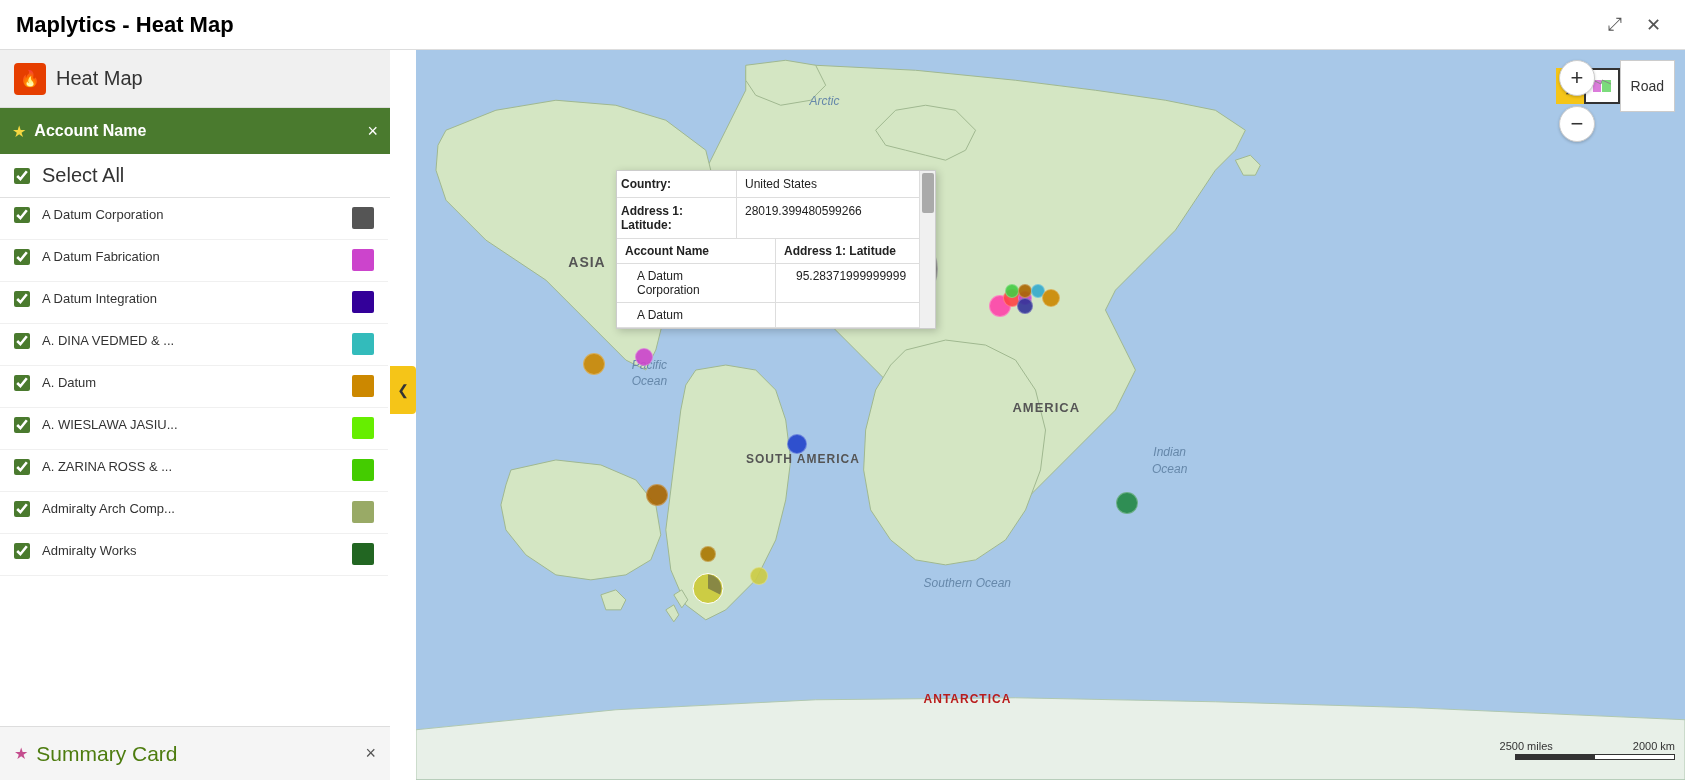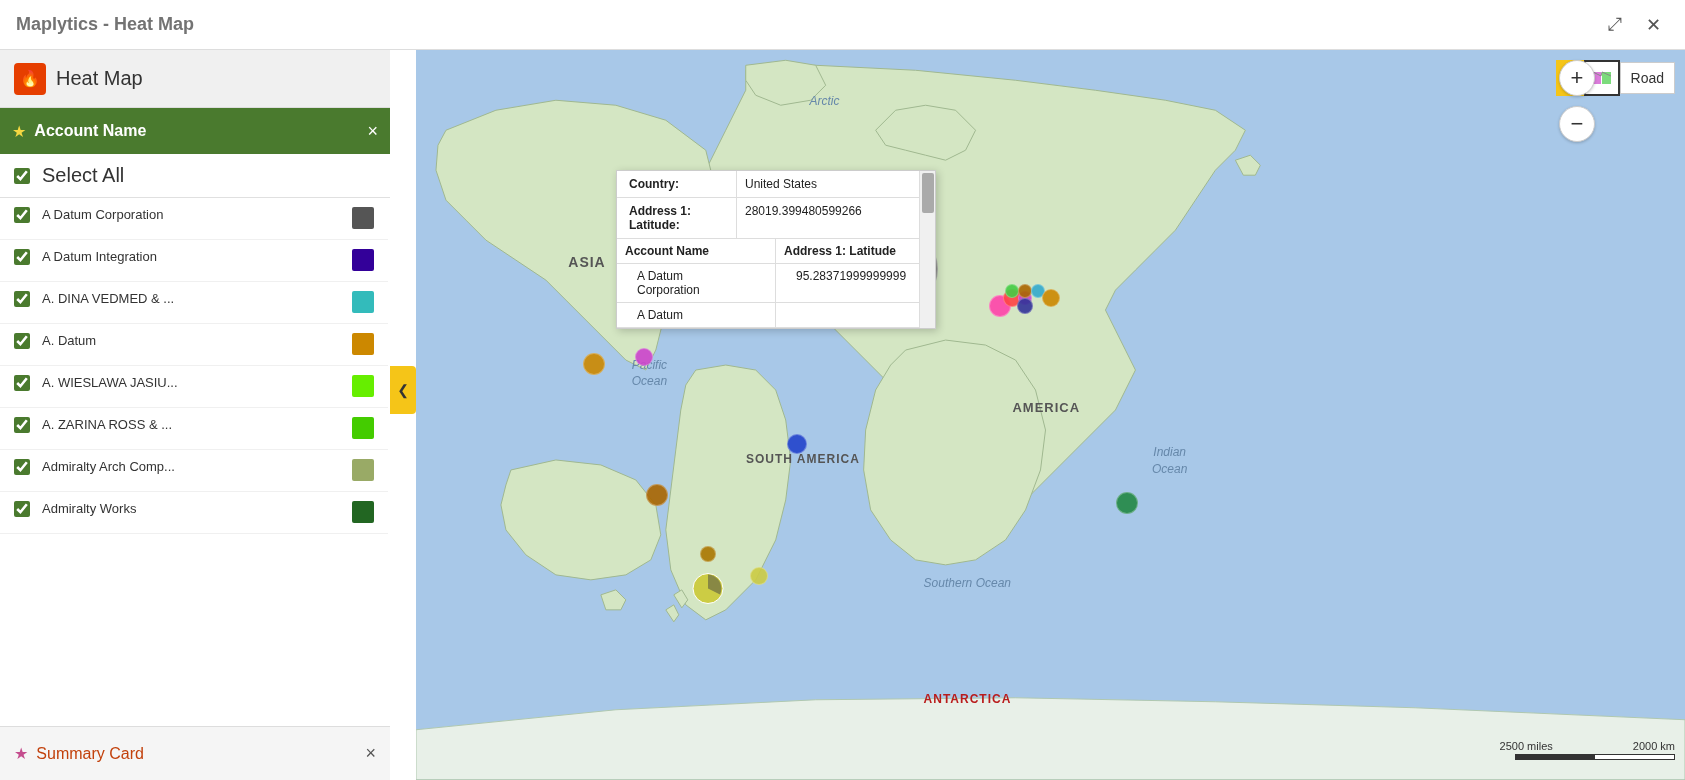--- a/index.html
+++ b/index.html
@@ -11,23 +11,23 @@
       top: 0; left: 0; right: 0;
       height: 50px;
       background: #fff;
       display: flex;
       align-items: center;
       padding: 0 16px;
       border-bottom: 1px solid #ddd;
       z-index: 100;
     }
     .title-bar-text {
-      font-size: 18px;
+      font-size: 22px;
       font-weight: 600;
-      color: #737373;
+      color: #000000;
     }
     .title-bar-controls {
       margin-left: auto;
       display: flex;
       gap: 8px;
     }
     .title-bar-btn {
       background: none;
       border: none;
       cursor: pointer;
@@ -178,22 +178,22 @@
       padding: 12px 14px;
       height: 54px;
       border-top: 1px solid #ddd;
     }
     .summary-card-star {
       color: #c44d8e;
       margin-right: 8px;
       font-size: 16px;
     }
     .summary-card-label {
-      font-size: 16px;
-      color: #c2410c;
+      font-size: 21px;
+      color: #4d7c0f;
       font-weight: 500;
       flex: 1;
     }
     .summary-card-close {
       font-size: 18px;
       cursor: pointer;
       background: none;
       border: none;
       color: #555;
     }
@@ -263,21 +263,21 @@
       width: 36px;
       height: 36px;
       display: flex;
       align-items: center;
       justify-content: center;
     }
     .road-btn-label {
       background: #fff;
       border: 1px solid #ccc;
       padding: 0 10px;
-      height: 32px;
+      height: 52px;
       display: flex;
       align-items: center;
       font-size: 14px;
       font-weight: 500;
       color: #333;
     }
 
     
     .zoom-controls {
       position: absolute;
@@ -365,21 +365,21 @@
       background: #aaa;
       margin: 2px auto;
       border-radius: 2px;
     }
     .popup-row {
       display: flex;
       border-bottom: 1px solid #ddd;
     }
     .popup-label {
       font-weight: 700;
-      padding: 6px 12px;
+      padding: 6px 4px;
       min-width: 120px;
       font-size: 12px;
       color: #222;
       border-right: 1px solid #ddd;
     }
     .popup-value {
       padding: 6px 8px;
       font-size: 12px;
       color: #222;
       flex: 1;
@@ -444,20 +444,25 @@
     <input type="checkbox" checked="" style="">
     <span class="select-all-label">Select All</span>
   </div>
 
   <div class="account-list-wrapper">
     <div class="account-list" id="account-list">
     <div class="account-item">
     <input type="checkbox" checked="" style="">
     <span class="account-item-name">A Datum Corporation</span>
     <div class="color-swatch" style="background:#555555;"></div>
+  </div>
+        <div class="account-item">
+    <input type="checkbox" checked="" style="">
+    <span class="account-item-name">A Datum Fabrication</span>
+    <div class="color-swatch" style="background:#cc44cc;"></div>
   </div>
         <div class="account-item">
     <input type="checkbox" checked="" style="">
     <span class="account-item-name">A Datum Integration</span>
     <div class="color-swatch" style="background:#330099;"></div>
   </div>
         <div class="account-item">
     <input type="checkbox" checked="" style="">
     <span class="account-item-name">A. DINA VEDMED &amp; ...</span>
     <div class="color-swatch" style="background:#33bbbb;"></div>

